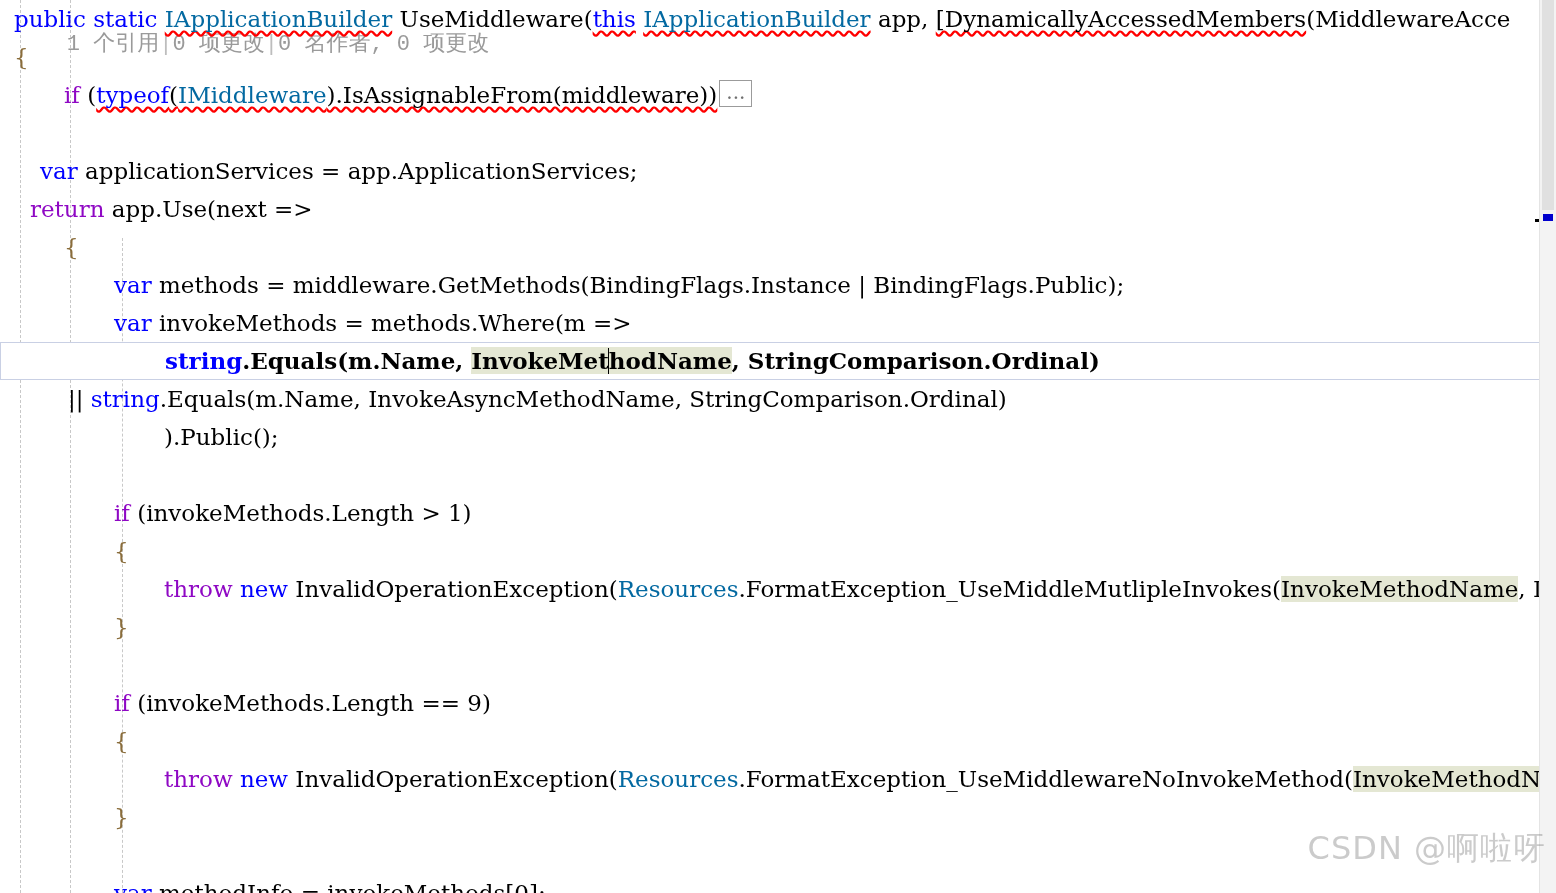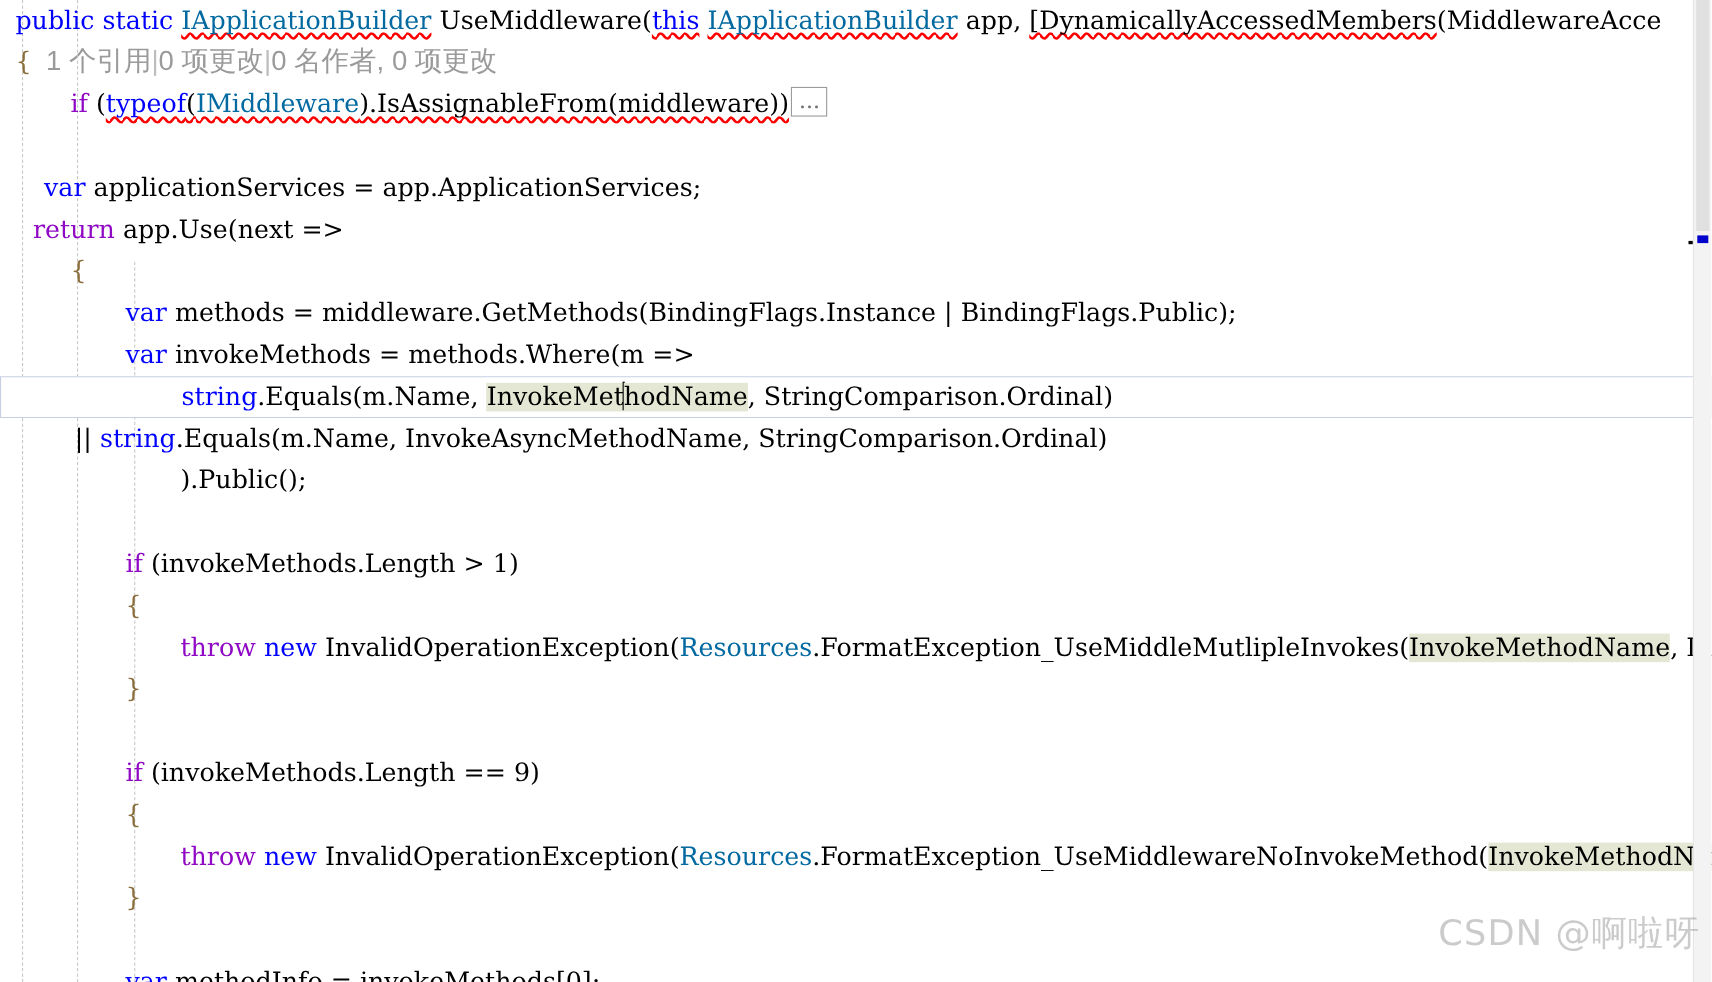--- a/index.html
+++ b/index.html
@@ -52,26 +52,25 @@
     font-family: "DejaVu Serif", "Liberation Serif", serif;
     font-size: 23px;
     color: #000000;
     letter-spacing: 0px;
   }
 
   
   .codelens {
     height: 30px;
     line-height: 30px;
-    font-family: Liberation Sans, sans-serif;
-    font-size: 25px;
+    font-family: Liberation Mono, monospace;
+    font-size: 22px;
     color: #9a9a9a;
     white-space: pre;
     padding-left: 14px;
-    margin-top: 11px;
   }
   .codelens .cl-sep { color: #bdbdbd; }
 
   
   .line.current {
     background: #ffffff;
     box-shadow: inset 0 1px 0 #c9d0e4, inset 0 -1px 0 #c9d0e4;
     border-left: 1px solid #c9d0e4;
     border-right: 1px solid #c9d0e4;
     box-sizing: border-box;
@@ -187,21 +186,21 @@
   <div id="code">
       <div class="line"><span style="padding-left: 14px; display: inline-block;"><span class="kw-blue">public</span><span class="plain"> </span><span class="kw-blue">static</span><span class="plain"> </span><span class="type-teal squiggle">IApplicationBuilder</span><span class="plain"> </span><span class="plain">UseMiddleware</span><span class="plain">(</span><span class="kw-blue squiggle">this</span><span class="plain"> </span><span class="type-teal squiggle">IApplicationBuilder</span><span class="plain"> app, </span><span class="plain squiggle">[DynamicallyAccessedMembers</span><span class="plain">(MiddlewareAcce</span></span></div>
       <div class="line"><span style="padding-left: 14px; display: inline-block;"><span class="brace">{</span></span></div>
       <div class="line"><span style="padding-left: 64px; display: inline-block;"><span class="kw-purple">if</span><span class="plain"> (</span><span class="kw-blue squiggle">typeof</span><span class="plain squiggle">(</span><span class="type-teal squiggle">IMiddleware</span><span class="plain squiggle">).IsAssignableFrom(middleware))</span><span class="collapsed" title="展开已折叠的代码块">...</span></span></div>
       <div class="line"><span style="padding-left: 14px; display: inline-block;"></span></div>
       <div class="line"><span style="padding-left: 40px; display: inline-block;"><span class="kw-blue">var</span><span class="plain"> applicationServices = app.ApplicationServices;</span></span></div>
       <div class="line"><span style="padding-left: 30px; display: inline-block;"><span class="kw-purple">return</span><span class="plain"> app.Use(next =&gt;</span></span></div>
       <div class="line"><span style="padding-left: 64px; display: inline-block;"><span class="brace">{</span></span></div>
       <div class="line"><span style="padding-left: 114px; display: inline-block;"><span class="kw-blue">var</span><span class="plain"> methods = middleware.GetMethods(BindingFlags.Instance | BindingFlags.Public);</span></span></div>
       <div class="line"><span style="padding-left: 114px; display: inline-block;"><span class="kw-blue">var</span><span class="plain"> invokeMethods = methods.Where(m =&gt;</span></span></div>
-      <div class="line current"><span style="padding-left: 164px; display: inline-block;"><span class="kw-blue">string</span><span class="plain">.Equals(m.Name, </span><span class="plain ref-hl">InvokeMet</span><span class="caret"></span><span class="plain ref-hl">hodName</span><span class="plain">, StringComparison.Ordinal)</span></span></div>
+      <div class="line current"><span style="padding-left: 164px; display: inline-block; font-weight: bold;"><span class="kw-blue">string</span><span class="plain">.Equals(m.Name, </span><span class="plain ref-hl">InvokeMet</span><span class="caret"></span><span class="plain ref-hl">hodName</span><span class="plain">, StringComparison.Ordinal)</span></span></div>
       <div class="line"><span style="padding-left: 68px; display: inline-block;"><span class="plain">|| </span><span class="kw-blue">string</span><span class="plain">.Equals(m.Name, InvokeAsyncMethodName, StringComparison.Ordinal)</span></span></div>
       <div class="line"><span style="padding-left: 164px; display: inline-block;"><span class="plain">).Public();</span></span></div>
       <div class="line"><span style="padding-left: 14px; display: inline-block;"></span></div>
       <div class="line"><span style="padding-left: 114px; display: inline-block;"><span class="kw-purple">if</span><span class="plain"> (invokeMethods.Length &gt; 1)</span></span></div>
       <div class="line"><span style="padding-left: 114px; display: inline-block;"><span class="brace">{</span></span></div>
       <div class="line"><span style="padding-left: 164px; display: inline-block;"><span class="kw-purple">throw</span><span class="plain"> </span><span class="kw-blue">new</span><span class="plain"> InvalidOperationException(</span><span class="type-teal">Resources</span><span class="plain">.FormatException_UseMiddleMutlipleInvokes(</span><span class="plain ref-hl">InvokeMethodName</span><span class="plain">, Inv</span></span></div>
       <div class="line"><span style="padding-left: 114px; display: inline-block;"><span class="brace">}</span></span></div>
       <div class="line"><span style="padding-left: 14px; display: inline-block;"></span></div>
       <div class="line"><span style="padding-left: 114px; display: inline-block;"><span class="kw-purple">if</span><span class="plain"> (invokeMethods.Length == 9)</span></span></div>
       <div class="line"><span style="padding-left: 114px; display: inline-block;"><span class="brace">{</span></span></div>

